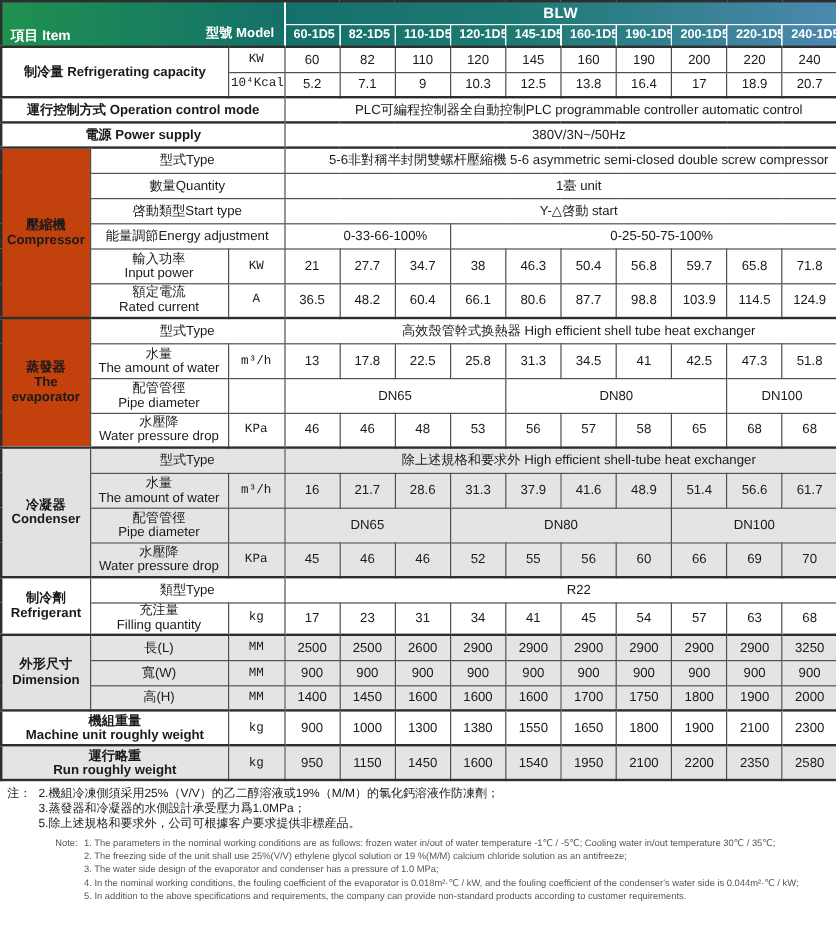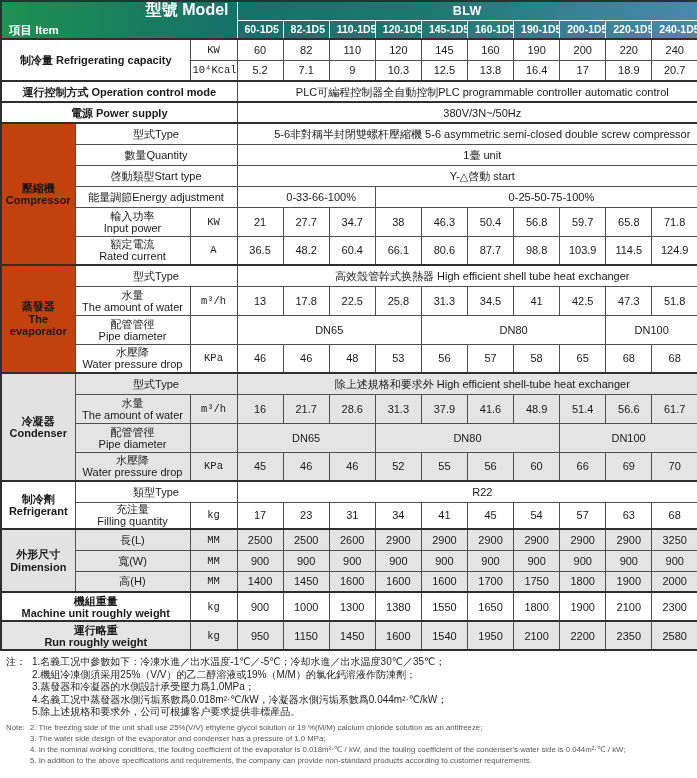--- a/index.html
+++ b/index.html
@@ -39,21 +39,21 @@
   td.corner{
     position:relative;
     background-image:
       linear-gradient(to top right,
         rgba(255,255,255,0) calc(50% - 0.8px),
         #ffffff calc(50% - 0.8px),
         #ffffff calc(50% + 0.8px),
         rgba(255,255,255,0) calc(50% + 0.8px)),
       linear-gradient(#1e9752,#1e9752);
   }
-  td.corner .model-lab{position:absolute;top:2px;right:8px;font-size:16px;}
+  td.corner .model-lab{position:absolute;top:20px;right:8px;font-size:11px;}
   td.corner .item-lab{position:absolute;bottom:2px;left:7px;font-size:11.5px;}
   td.blw{font-size:12.5px;letter-spacing:.5px;}
   td.model{font-size:10.5px;padding:0 7px;}
   
   tr.r21{height:21px;}
   tr.r27{height:27px;}
   tr.r29{height:29px;}
   tr.sec td{border-top:2px solid #2e2e2e;}
   td.lbl-b{font-weight:bold;font-size:11px;}
   td.lbl{font-size:11px;margin-top:32px;}
@@ -66,21 +66,21 @@
   td.unit{font-size:10.5px;font-family:Liberation Mono, monospace;}
   td.wide{font-size:11px;padding-left:32px;}
   
   .notes{padding:5px 6px 0 6px;}
   .note-block{display:flex;margin-bottom:3px;}
   .note-label{flex:0 0 26px;}
   .note-items{flex:1;}
   .notes-zh{font-size:10px;line-height:12.5px;color:#222222;}
   .notes-zh .note-label{font-size:10px;}
   .notes-en{font-size:7.8px;line-height:11px;color:#555555;}
-  .notes-en .note-label{flex:0 0 24px;}
+  .notes-en .note-label{flex:0 0 24px;margin-left:40px;}
   .note-item{white-space:nowrap;}
 </style>
 </head>
 <body>
 
 <table>
   <colgroup>
     <col class="c-group">
       <col class="c-label">
       <col class="c-unit">
@@ -425,29 +425,28 @@
         <td class="num">2350</td>
         <td class="num">2580</td>
       </tr>
 </tbody>
   </table>
 
 <div class="notes">
   <div class="note-block notes-zh">
     <div class="note-label">注：</div>
     <div class="note-items">
-      <div class="note-item">1.名義工况中參數如下：冷凍水進／出水温度-1℃／-5℃；冷却水進／出水温度30℃／35℃；</div>
       <div class="note-item">2.機組冷凍側須采用25%（V/V）的乙二醇溶液或19%（M/M）的氯化鈣溶液作防凍劑；</div>
       <div class="note-item">3.蒸發器和冷凝器的水側設計承受壓力爲1.0MPa；</div>
-      <div class="note-item">4.名義工况中蒸發器水側污垢系數爲0.018m²·℃/kW，冷凝器水側污垢系數爲0.044m²·℃/kW；</div>
       <div class="note-item">5.除上述規格和要求外，公司可根據客户要求提供非標産品。</div>
     </div>
   </div>
   <div class="note-block notes-en">
     <div class="note-label">Note:</div>
     <div class="note-items">
+      <div class="note-item">1. The parameters in the nominal working conditions are as follows: frozen water in/out of water temperature -1℃ / -5℃; Cooling water in/out temperature 30℃ / 35℃;</div>
       <div class="note-item">2. The freezing side of the unit shall use 25%(V/V) ethylene glycol solution or 19 %(M/M) calcium chloride solution as an antifreeze;</div>
       <div class="note-item">3. The water side design of the evaporator and condenser has a pressure of 1.0 MPa;</div>
       <div class="note-item">4. In the nominal working conditions, the fouling coefficient of the evaporator is 0.018m²·℃ / kW, and the fouling coefficient of the condenser's water side is 0.044m²·℃ / kW;</div>
       <div class="note-item">5. In addition to the above specifications and requirements, the company can provide non-standard products according to customer requirements.</div>
     </div>
   </div>
 </div>
 
 </body></html>

